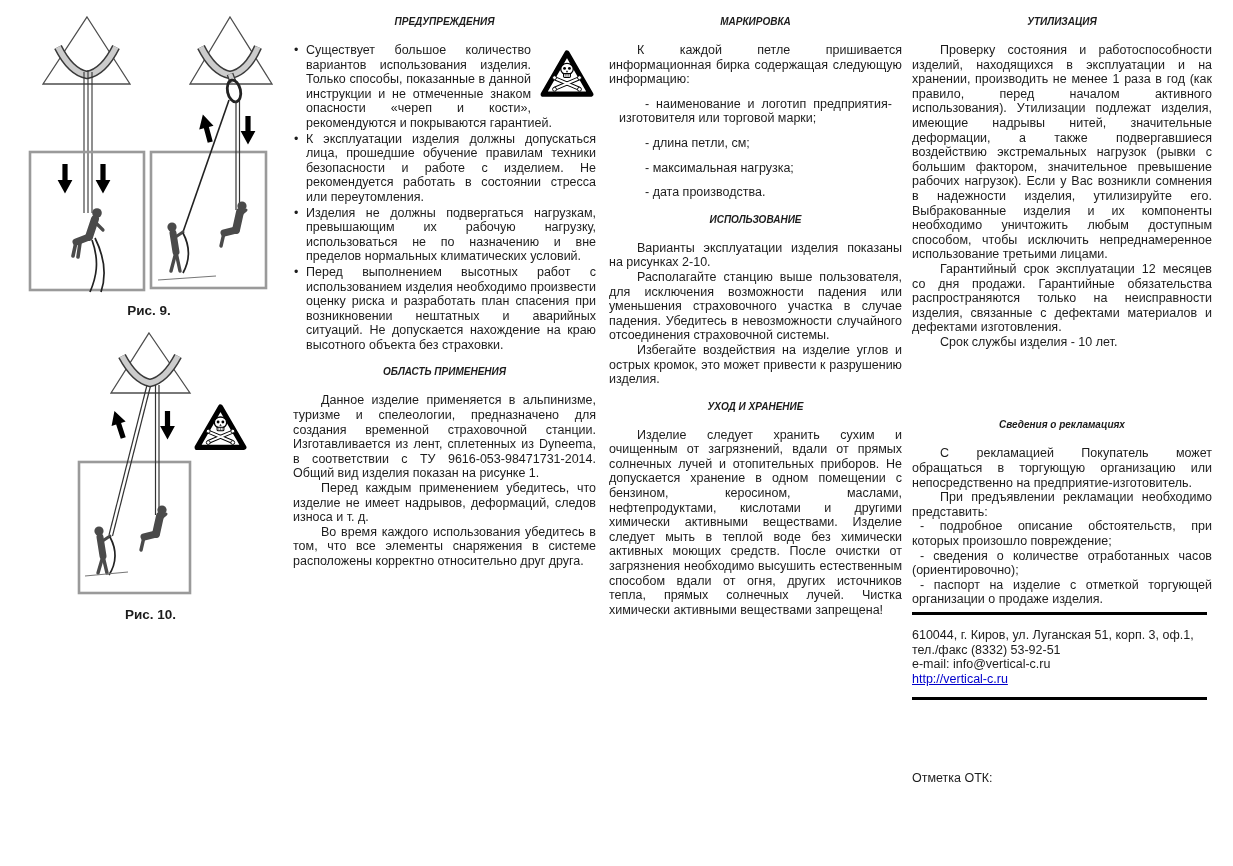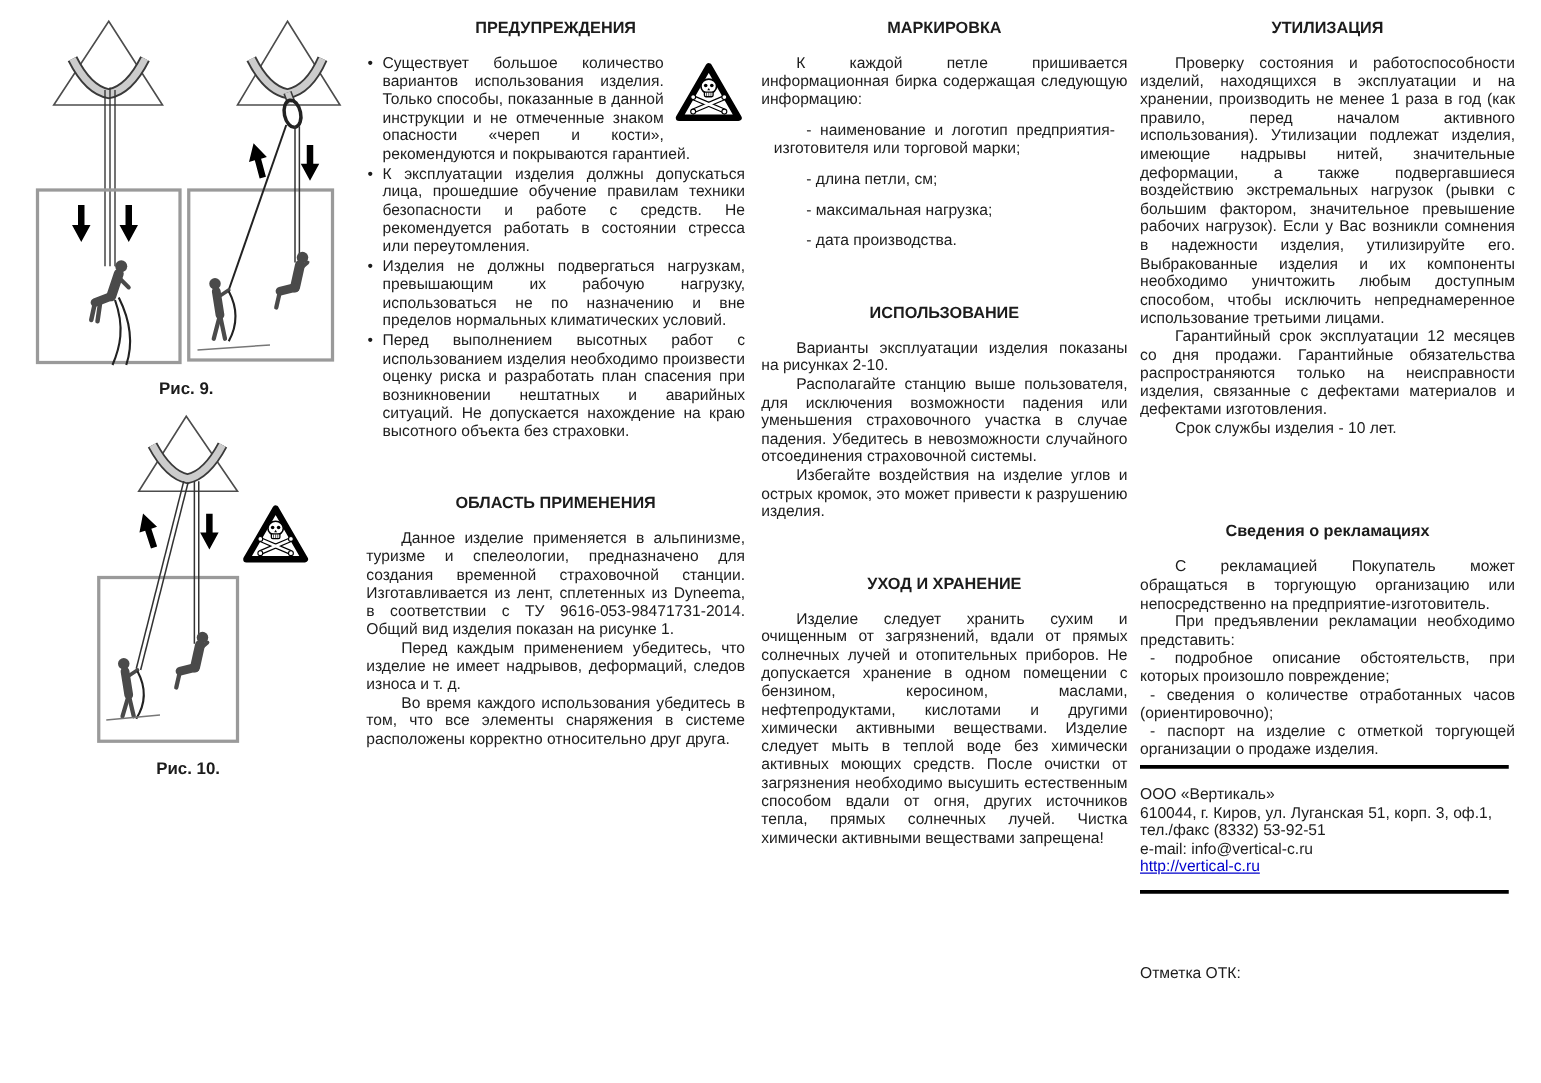--- a/index.html
+++ b/index.html
@@ -2,22 +2,22 @@
 <html><head>
 <meta charset="utf-8">
 <style>
   html,body{margin:0;padding:0;background:#fff;}
   .page{position:relative;width:1233px;height:866px;background:#fff;overflow:hidden;
         font-family:"Liberation Sans",sans-serif;font-size:12.5px;line-height:14.6px;color:#1c1c1c;}
   .col{position:absolute;top:8px;}
   .col2{left:293px;width:303px;}
   .col3{left:609px;width:293px;}
   .col4{left:912px;width:300px;}
-  h3.sec{font-size:13px;font-weight:700;text-align:center;margin:6px 0 14px 0;line-height:15px;}
-  h3.mt{margin-top:42px;}
+  h3.sec{font-size:10px;font-weight:700;text-align:center;margin:6px 0 14px 0;line-height:15px;font-style:italic;}
+  h3.mt{margin-top:12px;}
   h3.mt2{margin-top:68px;}
   p.jp{margin:0;text-align:justify;text-indent:28px;}
   ul.warn{list-style:none;margin:0;padding:0;}
   ul.warn>li{position:relative;padding-left:13px;text-align:justify;margin:0 0 1px 0;}
   ul.warn>li::before{content:"\2022";position:absolute;left:1px;top:0;}
   .skull-float{float:right;width:58px;height:53px;margin:5px 0 3px 7px;}
   .skull-float svg{width:100%;height:100%;display:block;}
   .mk-item{margin:10px;text-align:justify;text-indent:26px;}
   .cl-item{margin:0;text-align:justify;text-indent:8px;}
   .fig-caption{position:absolute;font-weight:700;font-size:13.5px;}
@@ -173,21 +173,21 @@
     <ul class="warn">
       <li>
         <span class="skull-float">
           <svg viewBox="0 0 100 90">
               <use href="#skullsym"></use>
             </svg>
         </span>
         <span>Существует большое количество вариантов использования изделия. Только способы, показанные в данной инструкции и не отмеченные знаком опасности «череп и кости», рекомендуются и покрываются гарантией.</span>
       </li>
       <li>
-        <span>К эксплуатации изделия должны допускаться лица, прошедшие обучение правилам техники безопасности и работе с средств. Не рекомендуется работать в состоянии стресса или переутомления.</span>
+        <span>К эксплуатации изделия должны допускаться лица, прошедшие обучение правилам техники безопасности и работе с изделием. Не рекомендуется работать в состоянии стресса или переутомления.</span>
       </li>
       <li>
         <span>Изделия не должны подвергаться нагрузкам, превышающим их рабочую нагрузку, использоваться не по назначению и вне пределов нормальных климатических условий.</span>
       </li>
       <li>
         <span>Перед выполнением высотных работ с использованием изделия необходимо произвести оценку риска и разработать план спасения при возникновении нештатных и аварийных ситуаций. Не допускается нахождение на краю высотного объекта без страховки.</span>
       </li>
     </ul>
     <h3 class="sec mt">ОБЛАСТЬ ПРИМЕНЕНИЯ</h3>
     <p class="jp">Данное изделие применяется в альпинизме, туризме и спелеологии, предназначено для создания временной страховочной станции. Изготавливается из лент, сплетенных из Dyneema, в соответствии с ТУ 9616-053-98471731-2014. Общий вид изделия показан на рисунке 1.</p>
@@ -218,21 +218,20 @@
     <h3 class="sec mt2">Сведения о рекламациях</h3>
     <p class="jp">С рекламацией Покупатель может обращаться в торгующую организацию или непосредственно на предприятие-изготовитель.</p>
     <p class="jp">При предъявлении рекламации необходимо представить:</p>
     <p class="cl-item">- подробное описание обстоятельств, при которых произошло повреждение;</p>
     <p class="cl-item">- сведения о количестве отработанных часов (ориентировочно);</p>
     <p class="cl-item">- паспорт на изделие с отметкой торгующей организации о продаже изделия.</p>
   </div>
 
   <div class="footer">
     <hr class="rule r1">
-    <p class="fl">ООО «Вертикаль»</p>
     <p class="fl">610044, г. Киров, ул. Луганская 51, корп. 3, оф.1,</p>
     <p class="fl">тел./факс (8332) 53-92-51</p>
     <p class="fl">e-mail: info@vertical-c.ru</p>
     <p class="fl"><a class="weblink" href="#">http://vertical-c.ru</a></p>
     <hr class="rule r2">
   </div>
 
   <div class="otk">Отметка ОТК:</div>
 
 </div>

